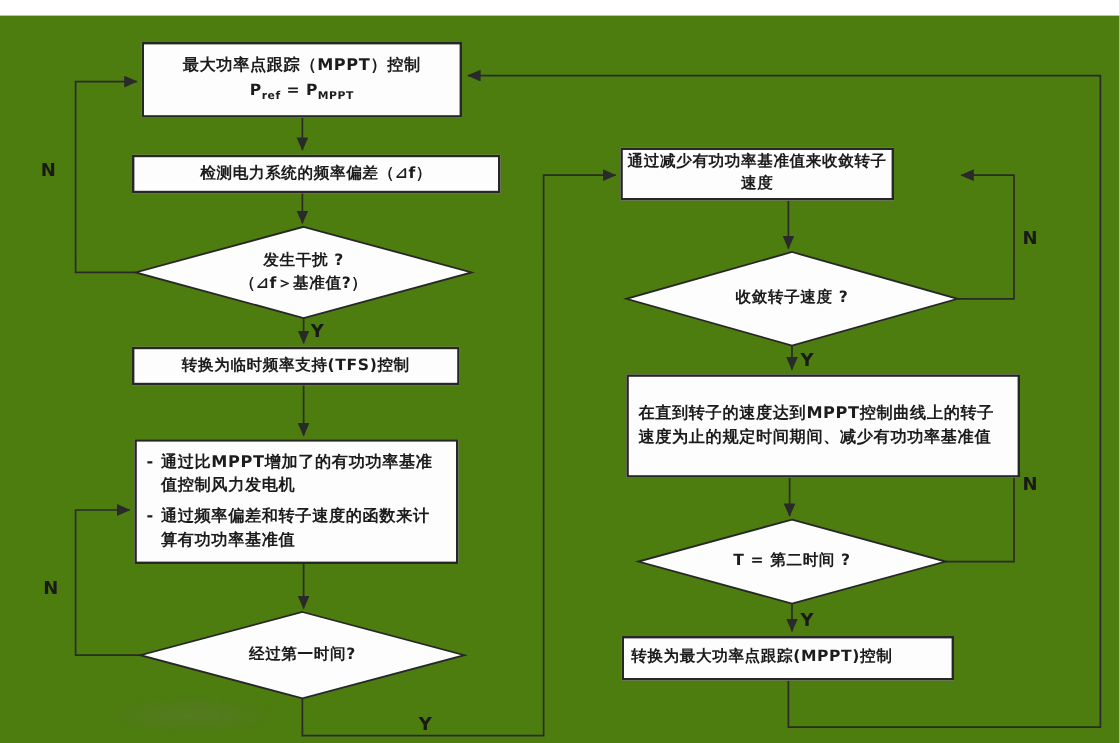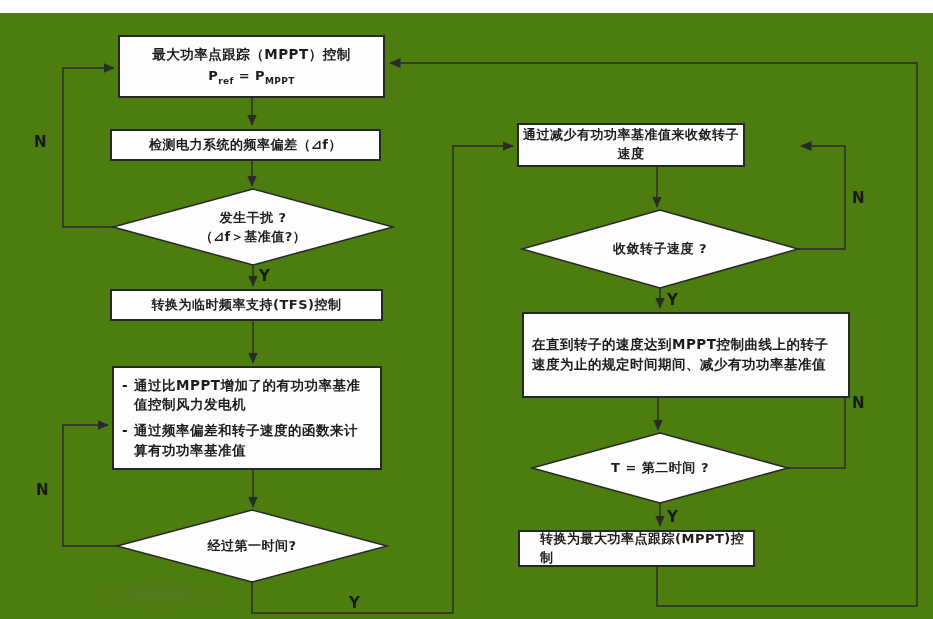--- a/index.html
+++ b/index.html
@@ -94,21 +94,21 @@
       <polygon points="660,197 798,236 660,275 522,236"></polygon>
       <polygon points="660,420 788,455 660,490 532,455"></polygon>
     </g>
   </svg>
 
   <div class="node" style="left:118px;top:22px;width:267px;height:63px;">
     <div>最大功率点跟踪（MPPT）控制</div>
     <div class="formula"><span>P</span><sub>ref</sub><span> = P</span><sub>MPPT</sub></div>
   </div>
 
-  <div class="node" style="left:110px;top:116px;width:271px;height:32px;">
+  <div class="node" style="left:110px;top:116px;width:307px;height:32px;">
     <div class="smallbox-text">检测电力系统的频率偏差（⊿f）</div>
   </div>
 
   <div class="node" style="left:110px;top:276px;width:273px;height:32px;">
     <div class="smallbox-text">转换为临时频率支持(TFS)控制</div>
   </div>
 
   <div class="node leftalign" style="left:112px;top:353px;width:270px;height:104px;justify-content:center;">
     <div class="bullet-row">
       <span class="mk">-</span>
@@ -121,21 +121,21 @@
   </div>
 
   <div class="node" style="left:517px;top:110px;width:228px;height:44px;">
     <div class="smallbox-text">通过减少有功功率基准值来收敛转子速度</div>
   </div>
 
   <div class="node leftalign" style="left:522px;top:299px;width:328px;height:86px;padding:4px 8px;">
     <div style="text-align:left;">在直到转子的速度达到MPPT控制曲线上的转子速度为止的规定时间期间、减少有功功率基准值</div>
   </div>
 
-  <div class="node leftalign" style="left:518px;top:517px;width:237px;height:37px;padding-left:20px;">
+  <div class="node leftalign" style="left:518px;top:517px;width:277px;height:37px;padding-left:6px;">
     <div class="smallbox-text">转换为最大功率点跟踪(MPPT)控制</div>
   </div>
 
   <div class="dtext" style="left:133px;top:180px;width:240px;height:68px;">
     <div>发生干扰 ?</div>
     <div>（⊿f＞基准值?）</div>
   </div>
 
   <div class="dtext" style="left:147px;top:501px;width:210px;height:64px;">
     <div>经过第一时间?</div>

